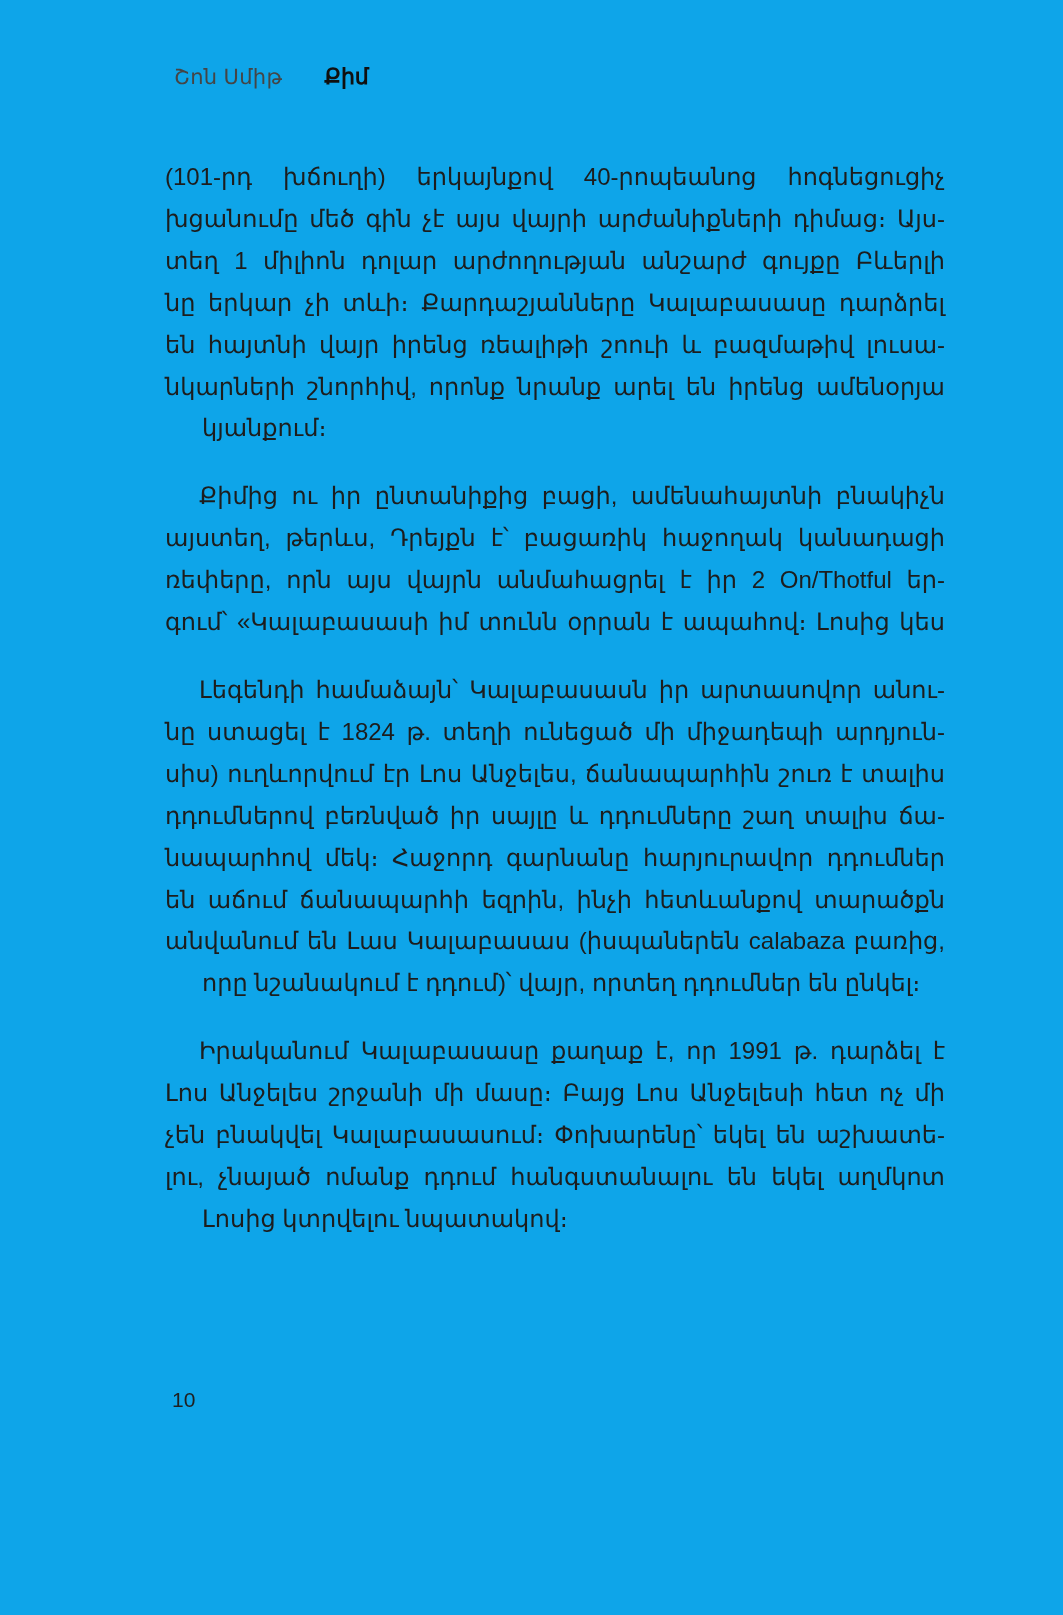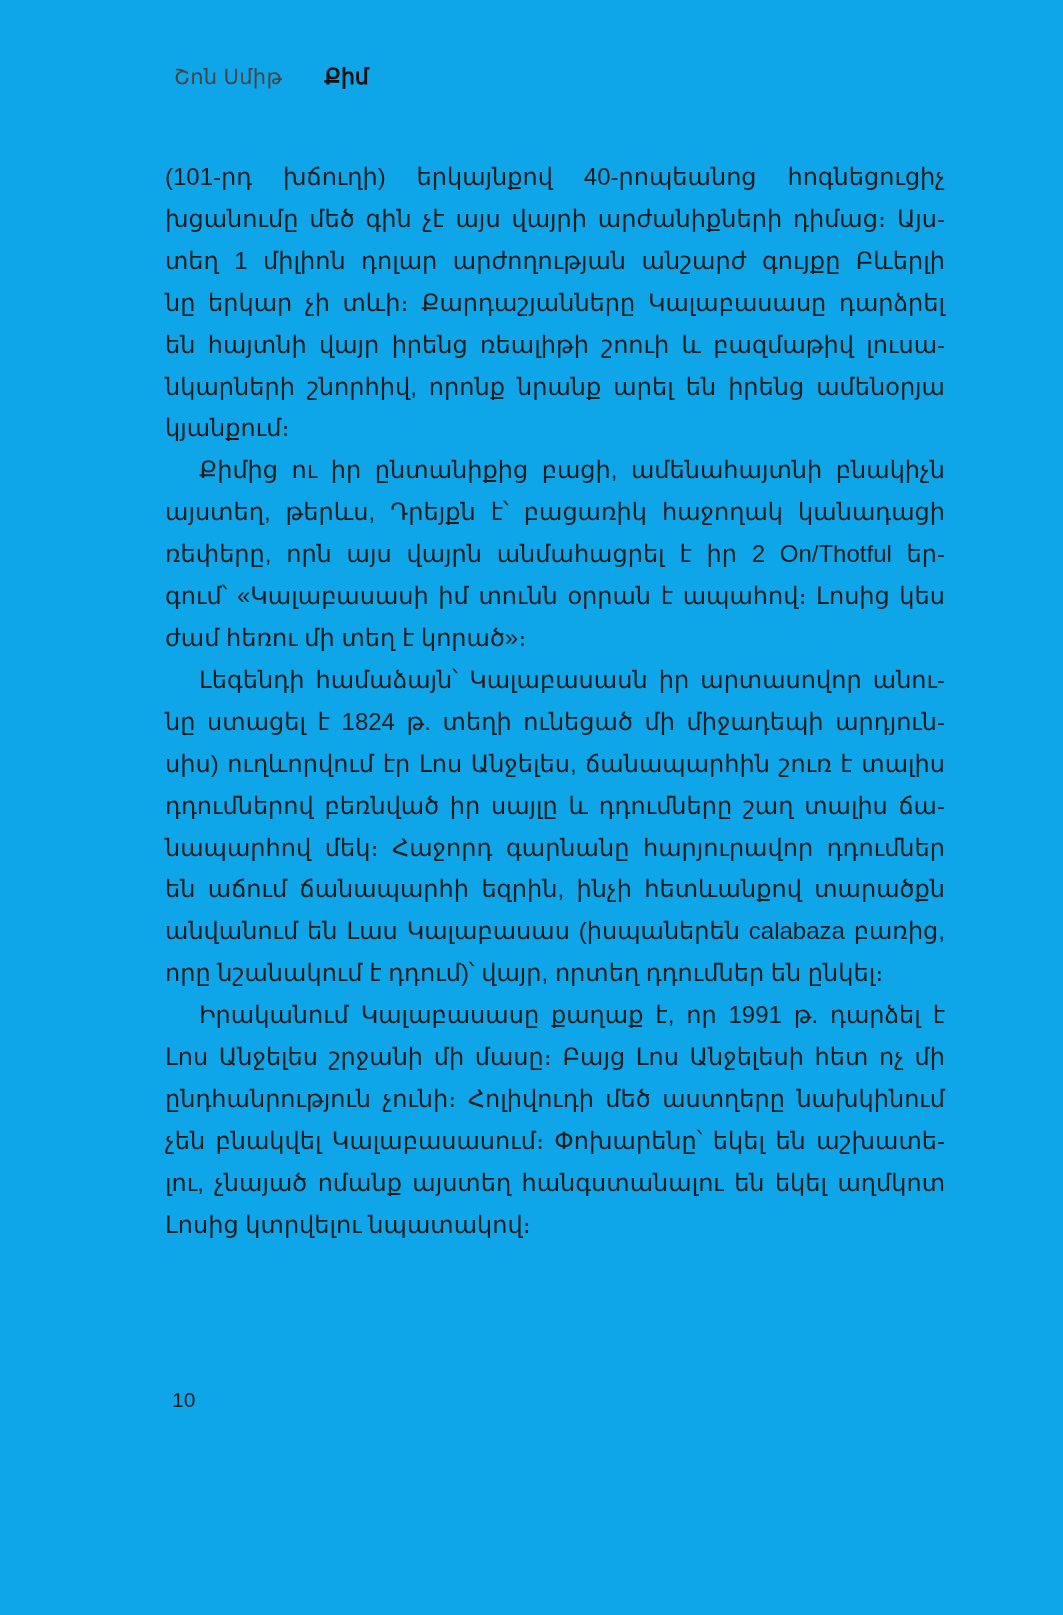--- a/index.html
+++ b/index.html
@@ -40,23 +40,25 @@
     color: #1d1d1d;
   }
   .para { margin: 0; }
   .line {
     text-align: justify;
     text-align-last: justify;
     text-justify: inter-word;
   }
   .line.para-end {
     text-align-last: left;
+    margin-left: 37px;
   }
   .line.para-start.indented {
     text-indent: 34px;
+    margin-top: 26px;
   }
   .page-number {
     position: absolute;
     left: 172px;
     top: 1388px;
     font-size: 21px;
     color: #1f1f1f;
   }
 </style>
 </head>
@@ -76,37 +78,35 @@
         <div class="line">նը երկար չի տևի։ Քարդաշյանները Կալաբասասը դարձրել</div>
         <div class="line">են հայտնի վայր իրենց ռեալիթի շոուի և բազմաթիվ լուսա-</div>
         <div class="line">նկարների շնորհիվ, որոնք նրանք արել են իրենց ամենօրյա</div>
         <div class="line para-end">կյանքում։</div>
       </div>
       <div class="para">
         <div class="line para-start indented">Քիմից ու իր ընտանիքից բացի, ամենահայտնի բնակիչն</div>
         <div class="line indented">այստեղ, թերևս, Դրեյքն է՝ բացառիկ հաջողակ կանադացի</div>
         <div class="line indented">ռեփերը, որն այս վայրն անմահացրել է իր 2 On/Thotful եր-</div>
         <div class="line indented">գում՝ «Կալաբասասի իմ տունն օրրան է ապահով։ Լոսից կես</div>
-        <div class="line para-end indented">ժամ հեռու մի տեղ է կորած»։</div>
       </div>
       <div class="para">
         <div class="line para-start indented">Լեգենդի համաձայն՝ Կալաբասասն իր արտասովոր անու-</div>
         <div class="line indented">նը ստացել է 1824 թ. տեղի ունեցած մի միջադեպի արդյուն-</div>
         <div class="line indented">սիս) ուղևորվում էր Լոս Անջելես, ճանապարհին շուռ է տալիս</div>
         <div class="line indented">դդումներով բեռնված իր սայլը և դդումները շաղ տալիս ճա-</div>
         <div class="line indented">նապարհով մեկ։ Հաջորդ գարնանը հարյուրավոր դդումներ</div>
         <div class="line indented">են աճում ճանապարհի եզրին, ինչի հետևանքով տարածքն</div>
         <div class="line indented">անվանում են Լաս Կալաբասաս (իսպաներեն calabaza բառից,</div>
         <div class="line para-end indented">որը նշանակում է դդում)՝ վայր, որտեղ դդումներ են ընկել։</div>
       </div>
       <div class="para">
         <div class="line para-start indented">Իրականում Կալաբասասը քաղաք է, որ 1991 թ. դարձել է</div>
         <div class="line indented">Լոս Անջելես շրջանի մի մասը։ Բայց Լոս Անջելեսի հետ ոչ մի</div>
-        <div class="line indented">ընդհանրություն չունի։ Հոլիվուդի մեծ աստղերը նախկինում</div>
         <div class="line indented">չեն բնակվել Կալաբասասում։ Փոխարենը՝ եկել են աշխատե-</div>
-        <div class="line indented">լու, չնայած ոմանք այստեղ հանգստանալու են եկել աղմկոտ</div>
+        <div class="line indented">լու, չնայած ոմանք դդում հանգստանալու են եկել աղմկոտ</div>
         <div class="line para-end indented">Լոսից կտրվելու նպատակով։</div>
       </div>
     </div>
 
   <div class="page-number">10</div>
 
 </div>
 
 </body></html>

